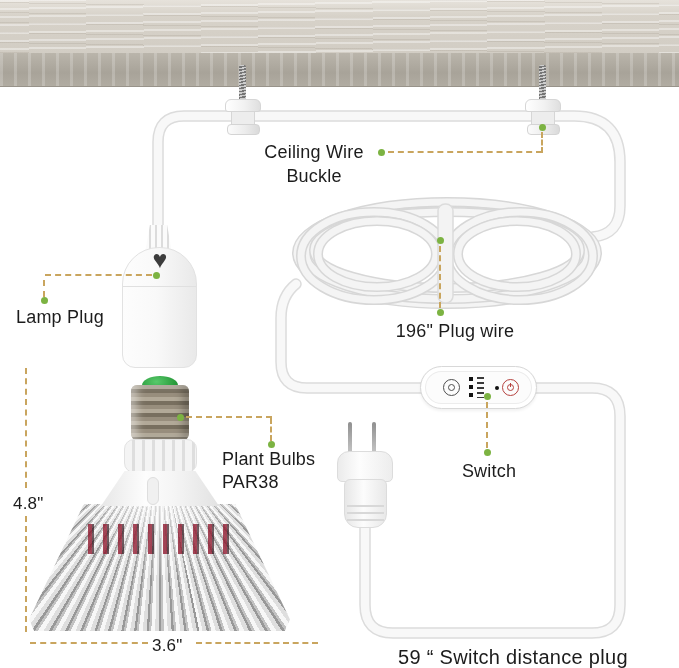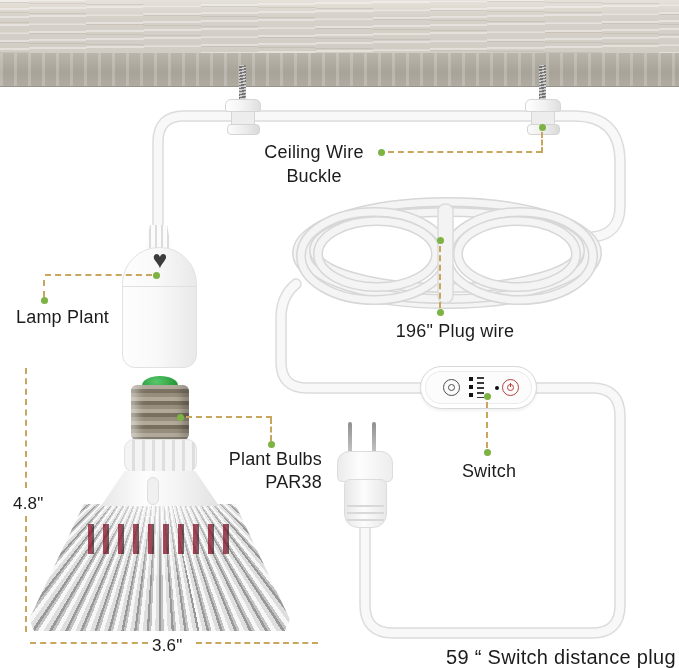--- a/index.html
+++ b/index.html
@@ -105,24 +105,24 @@
   .dash-h{height:0;border-top:2px dashed #c9a55e;z-index:4;}
   .dash-v{width:0;border-left:2px dashed #c9a55e;z-index:4;}
   .gdot{width:7px;height:7px;border-radius:50%;background:#7cb342;z-index:5;}
 
   
   .lbl{z-index:5;font-size:18px;line-height:24px;letter-spacing:.2px;color:#1c1c1c;}
   #lbl-ceiling{left:254px;top:140px;width:120px;text-align:center;}
   #lbl-lamp{left:16px;top:305px;}
   #lbl-196{left:392px;top:319px;width:126px;text-align:center;}
   #lbl-timer{left:447px;top:459px;width:84px;text-align:center;}
-  #lbl-plant{left:222px;top:448px;width:100px;text-align:right;line-height:23px;}
+  #lbl-plant{left:222px;top:448px;width:100px;line-height:23px;}
   #lbl-48{left:13px;top:492px;font-size:17px;}
   #lbl-36{left:152px;top:634px;font-size:17px;}
-  #lbl-59{left:398px;top:645px;font-size:20px;letter-spacing:.3px;margin-left:48px;}
+  #lbl-59{left:398px;top:645px;font-size:20px;letter-spacing:.3px;}
 </style>
 </head>
 <body>
 
 <div id="stage">
 
   <div id="wood-face" class="abs"></div>
   <div id="wood-edge" class="abs"></div>
 
   <svg width="679" height="668" viewBox="0 0 679 668">
@@ -223,21 +223,21 @@
 
   <div class="abs dash-v" style="left:25px;top:368px;height:120px;"></div>
   <div class="abs dash-v" style="left:25px;top:516px;height:116px;"></div>
   <div class="abs dash-h" style="left:30px;top:642px;width:118px;"></div>
   <div class="abs dash-h" style="left:196px;top:642px;width:122px;"></div>
 
   <div id="lbl-ceiling" class="abs lbl">
     <div>Ceiling Wire</div>
     <div>Buckle</div>
   </div>
-  <div id="lbl-lamp" class="abs lbl">Lamp Plant</div>
+  <div id="lbl-lamp" class="abs lbl">Lamp Plug</div>
   <div id="lbl-196" class="abs lbl">196" Plug wire</div>
   <div id="lbl-timer" class="abs lbl">Switch</div>
   <div id="lbl-plant" class="abs lbl">
     <div>Plant Bulbs</div>
     <div>PAR38</div>
   </div>
   <div id="lbl-48" class="abs lbl">4.8"</div>
   <div id="lbl-36" class="abs lbl">3.6"</div>
   <div id="lbl-59" class="abs lbl">59 “ Switch distance plug</div>
 

